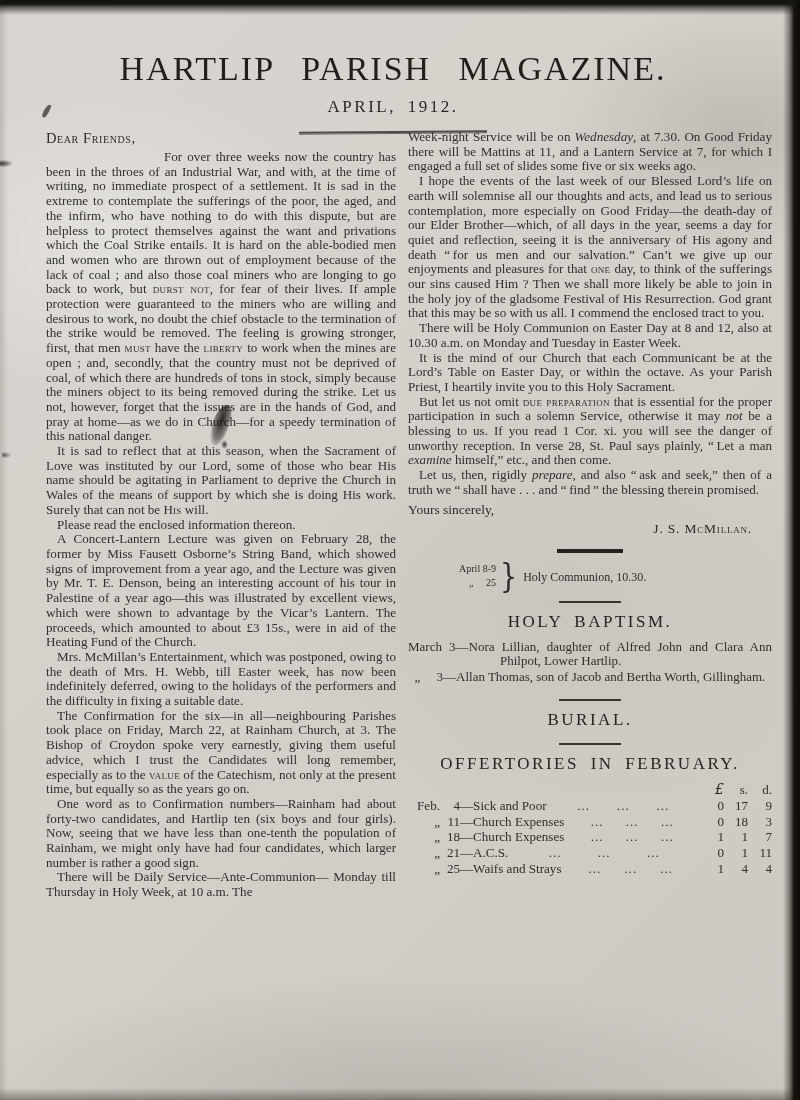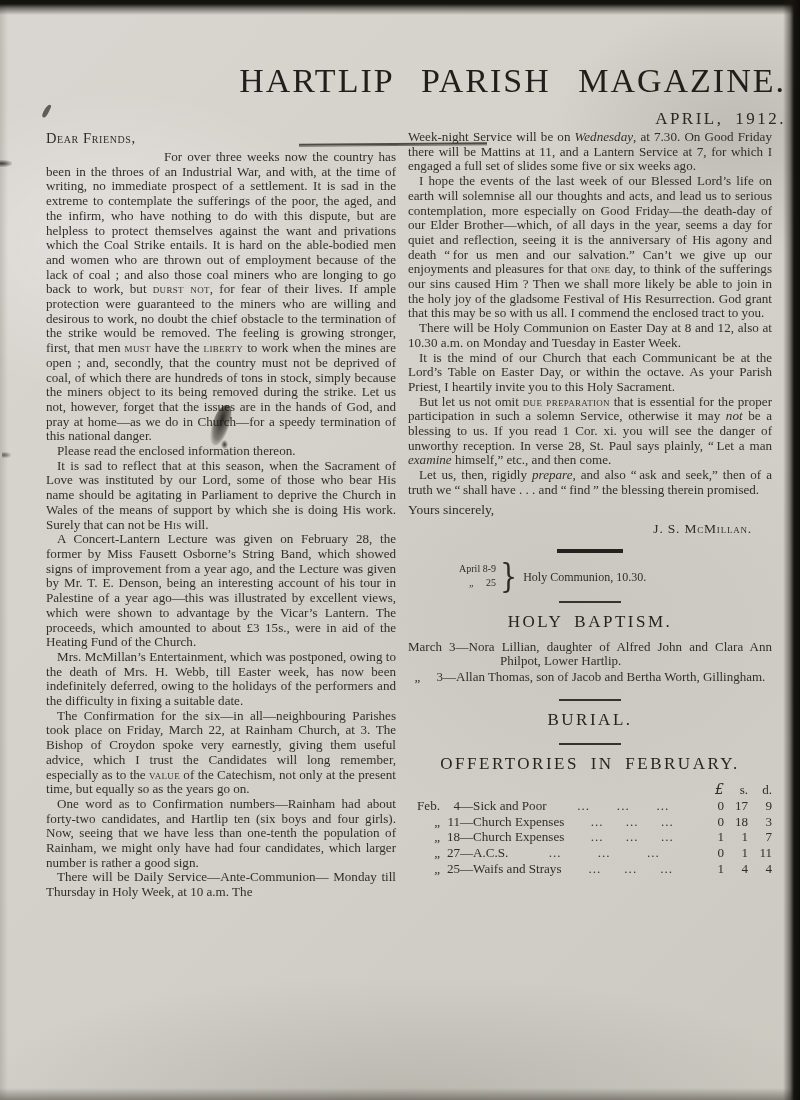--- a/index.html
+++ b/index.html
@@ -60,21 +60,21 @@
     background: rgba(30,28,24,0.65);
     border-radius: 80% 20% 60% 40%;
     transform: rotate(24deg);
   }
   .margin-mark-3 {
     position: absolute; left: 2px; top: 452px; width: 9px; height: 6px; z-index: 3;
     background: radial-gradient(ellipse at 20% 50%, rgba(20,18,15,0.6), rgba(20,18,15,0) 80%);
   }
 
   
-  .masthead { position: absolute; top: 12px; left: 0; right: 14px; text-align: right; }
+  .masthead { position: absolute; top: 0; left: 0; right: 14px; text-align: center; }
   .title {
     margin: 50px 0 0 0;
     font-size: 34px;
     font-weight: 400;
     letter-spacing: 2px;
     word-spacing: 17px;
     color: #211f1c;
     white-space: nowrap;
   }
   .issue-date {
@@ -188,22 +188,22 @@
 
   <header class="masthead">
     <h1 class="title">HARTLIP  PARISH  MAGAZINE.</h1>
     <div class="issue-date">APRIL, 1912.</div>
     <div class="masthead-rule"></div>
   </header>
 
   <section class="col col-left">
     <div class="salutation">Dear Friends,</div>
     <p class="para indent-deep">For over three weeks now the country has been in the throes of an Industrial War, and with, at the time of writing, no immediate prospect of a settlement.  It is sad in the extreme to contemplate the sufferings of the poor, the aged, and the infirm, who have nothing to do with this dispute, but are helpless to protect themselves against the want and privations which the Coal Strike entails.  It is hard on the able-bodied men and women who are thrown out of employment because of the lack of coal ; and also those coal miners who are longing to go back to work, but <span class="sc">durst not</span>, for fear of their lives.  If ample protection were guaranteed to the miners who are willing and desirous to work, no doubt the chief obstacle to the termination of the strike would be removed.  The feeling is growing stronger, first, that men <span class="sc">must</span> have the <span class="sc">liberty</span> to work when the mines are open ; and, secondly, that the country must not be deprived of coal, of which there are hundreds of tons in stock, simply because the miners object to its being removed during the strike.  Let us not, however, forget that the issues are in the hands of God, and pray at home—as we do in Church—for a speedy termination of this national danger.</p>
+    <p class="para">It is sad to reflect that at this season, when the Sacrament of Love was instituted by our Lord, some of those who bear His name should be agitating in Parliament to deprive the Church in Wales of the means of support by which she is doing His work. Surely that can not be H<span class="sc">is</span> will.</p>
     <p class="para">Please read the enclosed information thereon.</p>
-    <p class="para">It is sad to reflect that at this season, when the Sacrament of Love was instituted by our Lord, some of those who bear His name should be agitating in Parliament to deprive the Church in Wales of the means of support by which she is doing His work. Surely that can not be H<span class="sc">is</span> will.</p>
     <p class="para">A Concert-Lantern Lecture was given on February 28, the former by Miss Fausett Osborne’s String Band, which showed signs of improvement from a year ago, and the Lecture was given by Mr. T. E. Denson, being an interesting account of his tour in Palestine of a year ago—this was illustrated by excellent views, which were shown to advantage by the Vicar’s Lantern.  The proceeds, which amounted to about £3 15s., were in aid of the Heating Fund of the Church.</p>
     <p class="para">Mrs. McMillan’s Entertainment, which was postponed, owing to the death of Mrs. H. Webb, till Easter week, has now been indefinitely deferred, owing to the holidays of the performers and the difficulty in fixing a suitable date.</p>
     <p class="para">The Confirmation for the six—in all—neighbouring Parishes took place on Friday, March 22, at Rainham Church, at 3.  The Bishop of Croydon spoke very earnestly, giving them useful advice, which I trust the Candidates will long remember, especially as to the <span class="sc">value</span> of the Catechism, not only at the present time, but equally so as the years go on.</p>
     <p class="para">One word as to Confirmation numbers—Rainham had about forty-two candidates, and Hartlip ten (six boys and four girls).  Now, seeing that we have less than one-tenth the population of Rainham, we might only have had four candidates, which larger number is rather a good sign.</p>
     <p class="para">There will be Daily Service—Ante-Communion— Monday till Thursday in Holy Week, at 10 a.m.  The</p>
   </section>
 
   <section class="col col-right">
     <p class="para cont">Week-night Service will be on <i>Wednesday</i>, at 7.30.  On Good Friday there will be Mattins at 11, and a Lantern Service at 7, for which I engaged a full set of slides some five or six weeks ago.</p>
     <p class="para">I hope the events of the last week of our Blessed Lord’s life on earth will solemnise all our thoughts and acts, and lead us to serious contemplation, more especially on Good Friday—the death-day of our Elder Brother—which, of all days in the year, seems a day for quiet and reflection, seeing it is the anniversary of His agony and death “ for us men and our salvation.”  Can’t we give up our enjoyments and pleasures for that <span class="sc">one</span> day, to think of the sufferings our sins caused Him ?   Then we shall more likely be able to join in the holy joy of the gladsome Festival of His Resurrection.   God grant that this may be so with us all.  I commend the enclosed tract to you.</p>
@@ -284,21 +284,21 @@
             <span>...</span>
             <span>...</span>
           </span>
         <span class="r-amt">1</span>
         <span class="r-amt">1</span>
         <span class="r-amt">7</span>
       </div>
 
       <div class="offer-row">
         <span class="r-month">„</span>
-        <span class="r-day">27</span>
+        <span class="r-day">21</span>
         <span class="r-label">—A.C.S.</span>
         <span class="r-dots">
             <span>...</span>
             <span>...</span>
             <span>...</span>
           </span>
         <span class="r-amt">0</span>
         <span class="r-amt">1</span>
         <span class="r-amt">11</span>
       </div>

